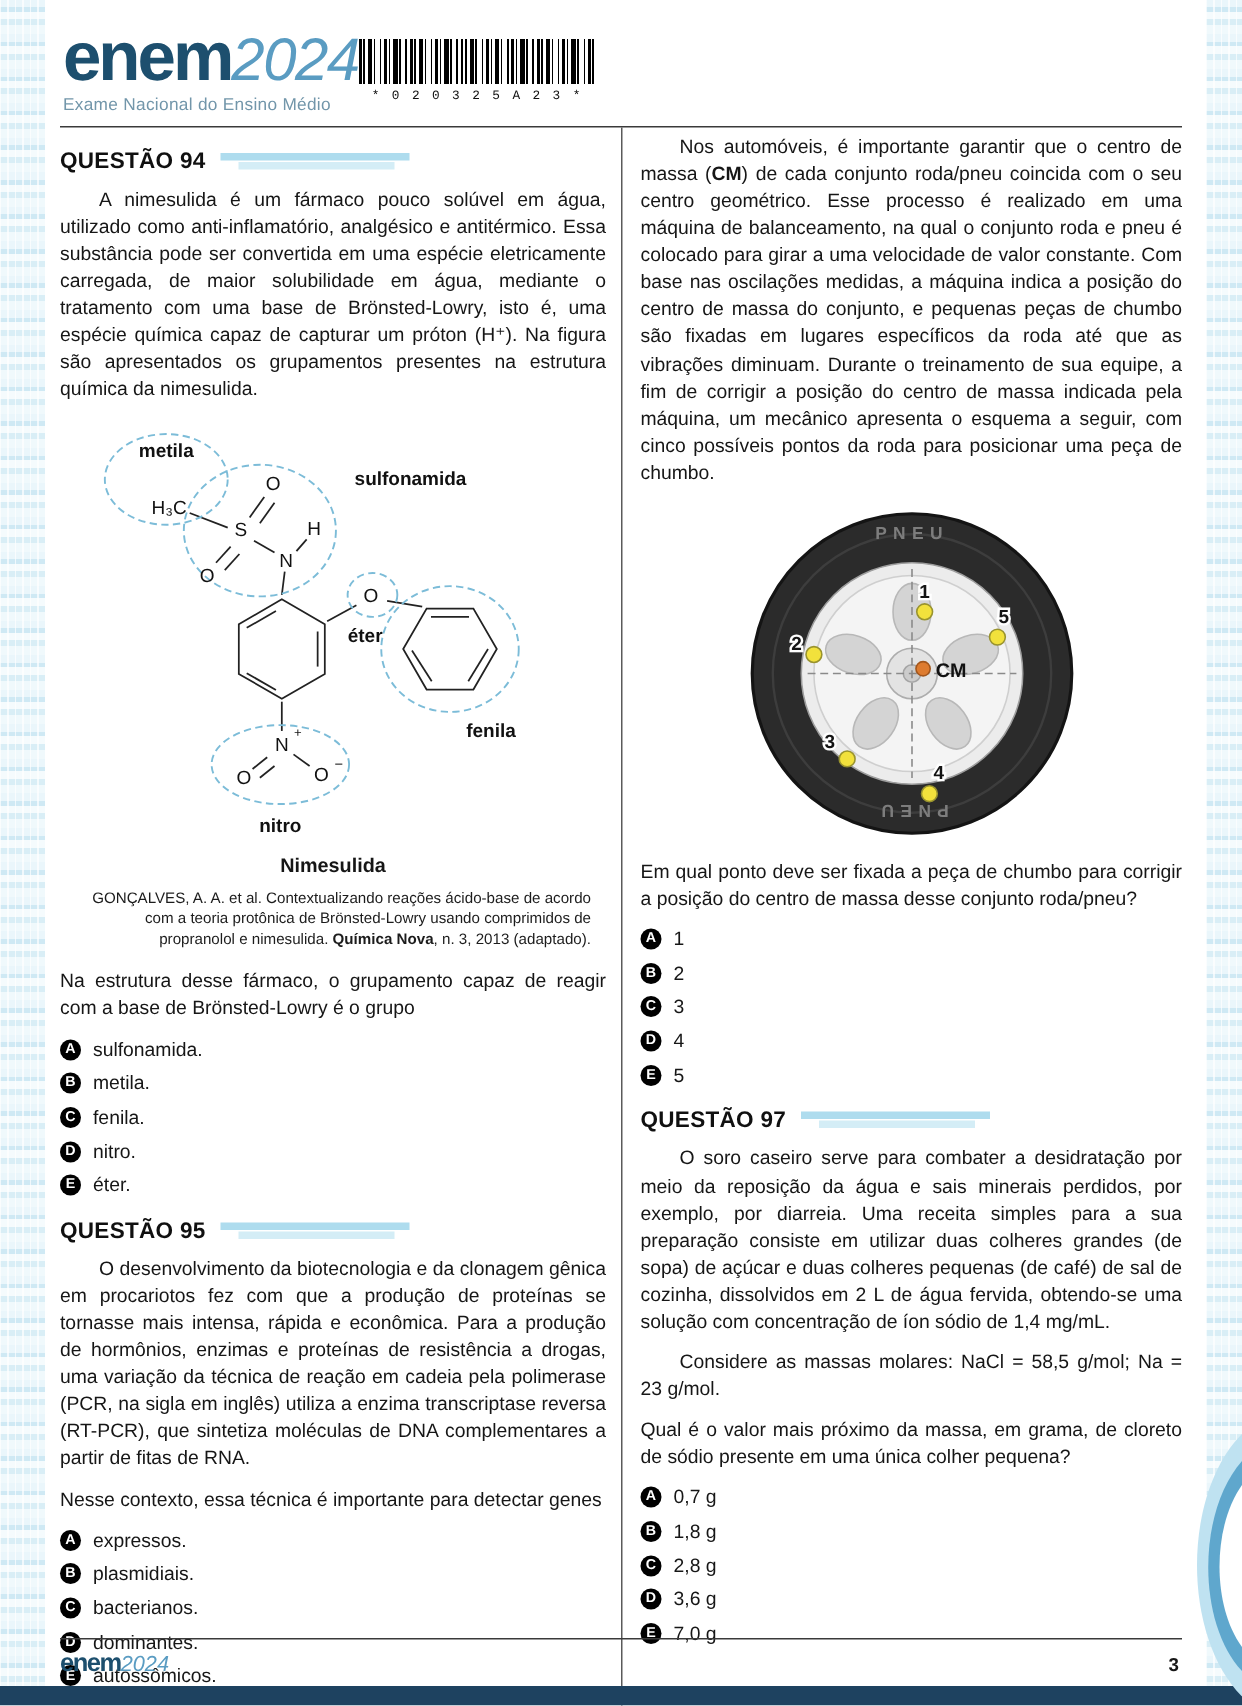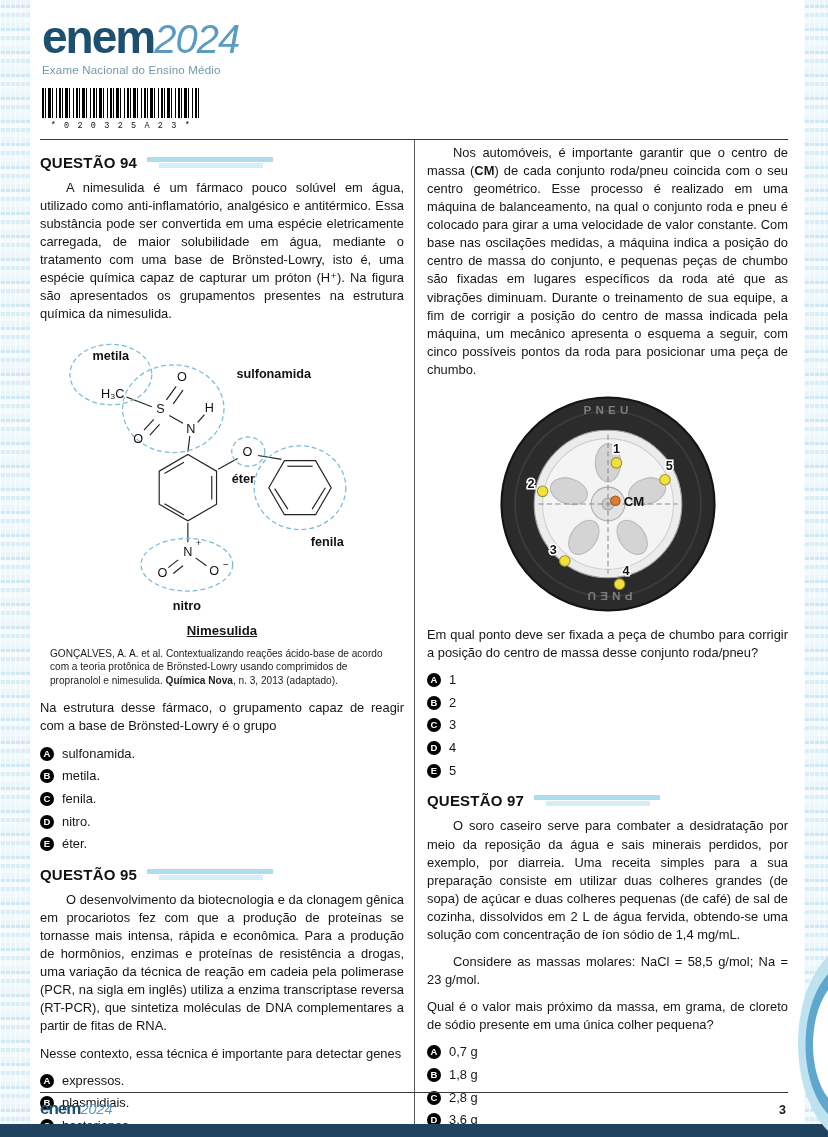--- a/index.html
+++ b/index.html
@@ -14,21 +14,21 @@
     background:
       repeating-linear-gradient(90deg, rgba(255,255,255,.7) 0 1px, rgba(255,255,255,0) 1px 5px),
       repeating-linear-gradient(180deg, #eaf6fb 0 5px, #cfe9f4 5px 8px, #f5fbfd 8px 13px, #d9eef6 13px 17px, #f0f9fc 17px 23px);
   }
   .side-deco.left  { left:0;  width:30px; }
   .side-deco.right { right:0; width:24px; }
 
   .content { position:absolute; left:40px; top:12px; width:748px; z-index:2; }
 
   
-  .hdr { display:flex; align-items:flex-start; padding:2px 6px 0 2px;flex-direction:column; }
+  .hdr { display:flex; align-items:flex-start; padding:2px 6px 0 2px; }
   .logo-line { line-height:1; white-space:nowrap; }
   .logo-main { font-size:46px; font-weight:bold; color:#1d4f6e; letter-spacing:-2px; }
   .logo-year { font-size:40px; font-style:italic; color:#5a9cc2; letter-spacing:-1px; }
   .logo-sub  { font-size:11.5px; color:#7296aa; margin-top:4px; letter-spacing:.2px; }
   .barcode-wrap { margin-top:12px; text-align:center; }
   .barcode {
     width:158px; height:30px; margin:0 auto;
     background:repeating-linear-gradient(90deg,
       #000 0 2px,#fff 2px 3px,#000 3px 4px,#fff 4px 6px,#000 6px 9px,#fff 9px 10px,
       #000 10px 11px,#fff 11px 14px,#000 14px 15px,#fff 15px 17px);
@@ -58,22 +58,22 @@
 
   ul.options { list-style:none; margin:2px 0 12px; }
   ul.options li { display:flex; align-items:flex-start; gap:8px; font-size:12.9px; line-height:1.45; margin-bottom:4px; }
   .opt-letter {
     flex:none; width:14px; height:14px; border-radius:50%; background:#000; color:#fff;
     font-size:9.5px; font-weight:bold; display:flex; align-items:center; justify-content:center;
     margin-top:2px;
   }
 
   .figure { text-align:center; margin:2px 0 2px; }
-  .fig-caption { text-align:center; font-weight:bold; font-size:13.2px; margin:0 0 9px;text-decoration:underline; }
-  .citation { font-size:10.1px; text-align:left; line-height:1.35; margin:0 10px 12px; color:#1c1c1c; }
+  .fig-caption { text-align:center; font-weight:bold; font-size:13.2px; margin:0 0 9px; }
+  .citation { font-size:10.1px; text-align:right; line-height:1.35; margin:0 10px 12px; color:#1c1c1c; }
 
   
   .footer { position:absolute; left:40px; width:748px; top:1092px; z-index:3; }
   .footer-rule { border-top:1.5px solid #3a3a3a; }
   .footer-row { display:flex; justify-content:space-between; align-items:baseline; padding-top:6px; }
   .footer-left { display:flex; align-items:baseline; }
   .f-logo-main { font-size:17px; font-weight:bold; color:#1d4f6e; letter-spacing:-1px; }
   .f-logo-year { font-size:14.5px; font-style:italic; color:#5a9cc2; }
   .f-text { font-size:10.2px; font-weight:bold; color:#1b1b1b; letter-spacing:.3px; margin-left:5px; }
   .f-page { font-size:12.5px; font-weight:bold; margin-right:2px; }

